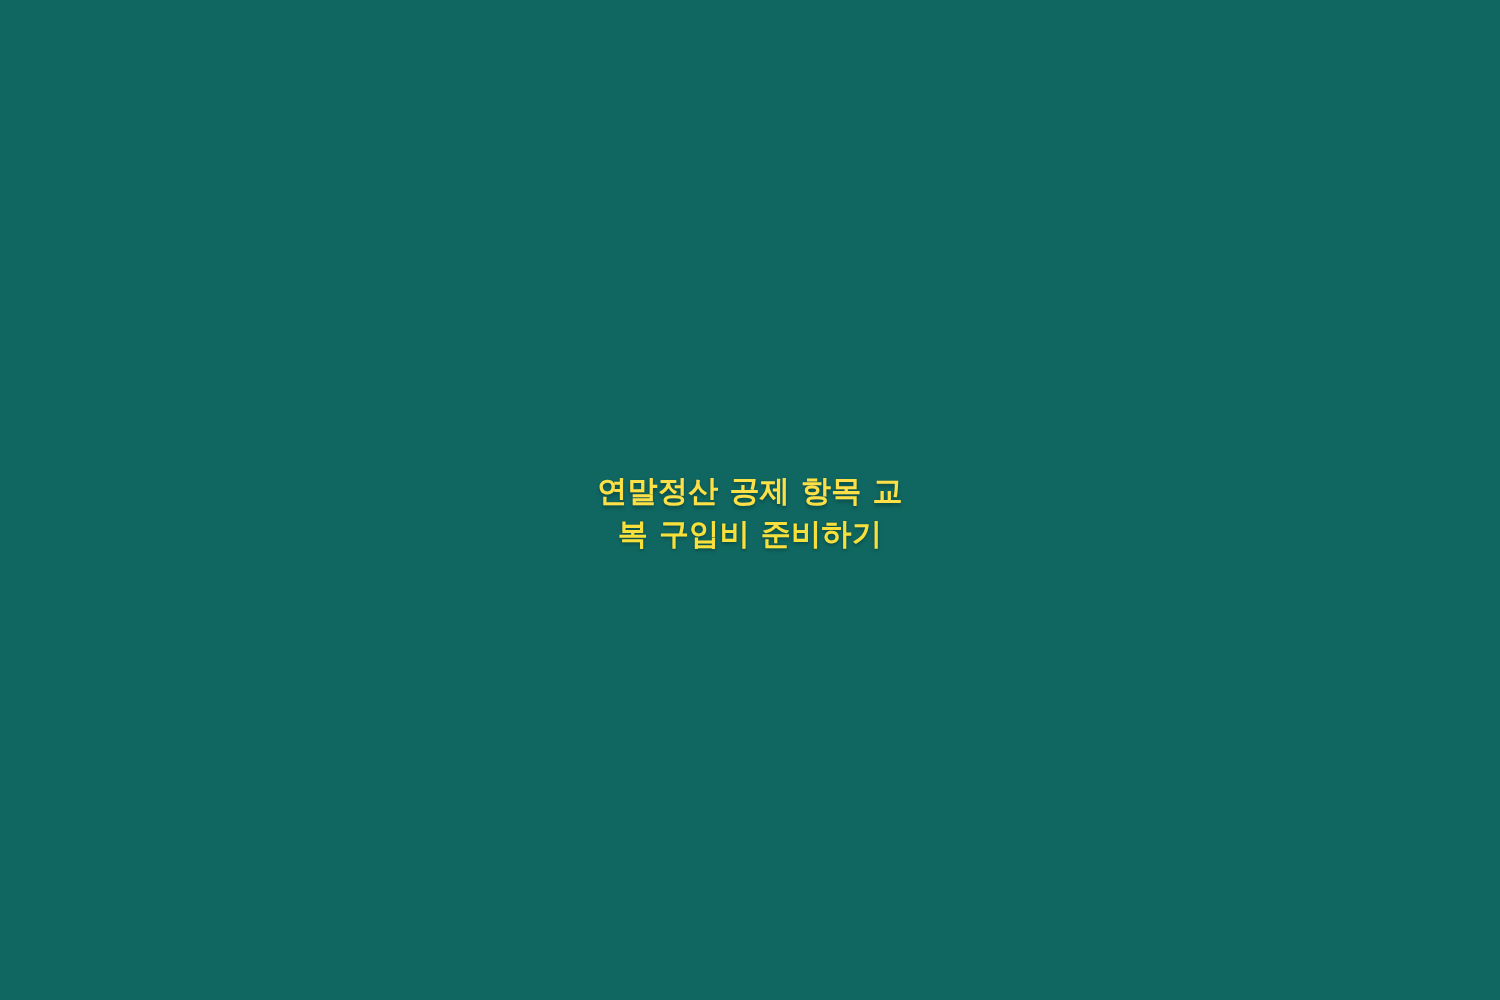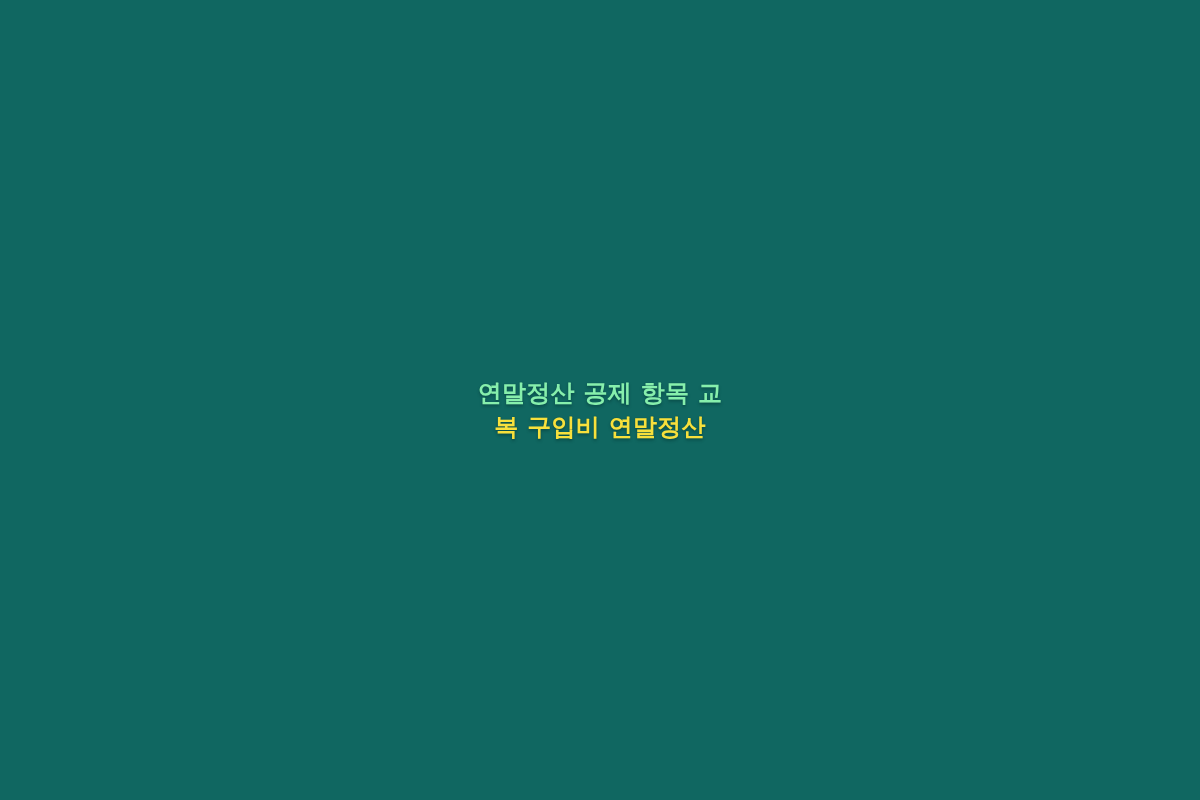--- a/index.html
+++ b/index.html
@@ -55,17 +55,17 @@
 
   .headline-line--one { }
   .headline-line--two { }
 </style>
 </head>
 <body>
 
 <div class="banner" style="background: rgb(16, 103, 97);">
 
   <div class="headline">
-    <span class="headline-line headline-line--one" style="color: #86efac; font-size: 24px;">연말정산 공제 항목 교</span>
-    <span class="headline-line headline-line--two" style="color: rgb(247, 224, 60); font-size: 24px;">복 구입비 연말정산</span>
+    <span class="headline-line headline-line--one" style="color: #fde047; font-size: 24px;">연말정산 공제 항목 교</span>
+    <span class="headline-line headline-line--two" style="color: rgb(247, 224, 60); font-size: 24px;">복 구입비 준비하기</span>
   </div>
 
 </div>
 
 </body></html>

